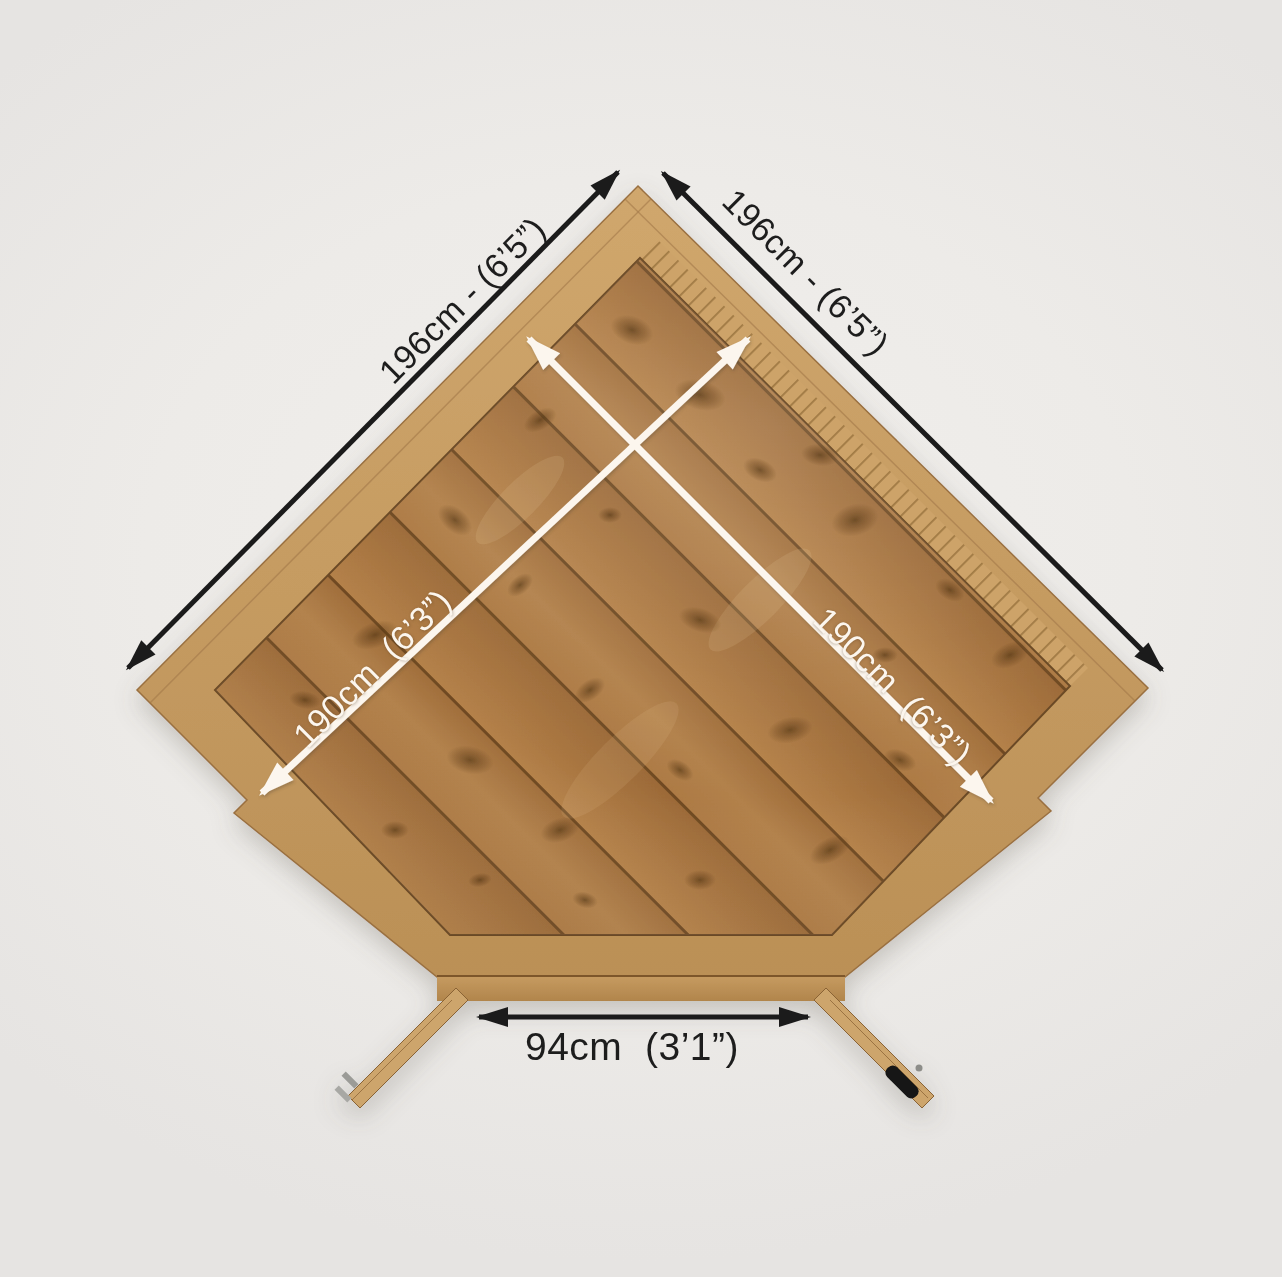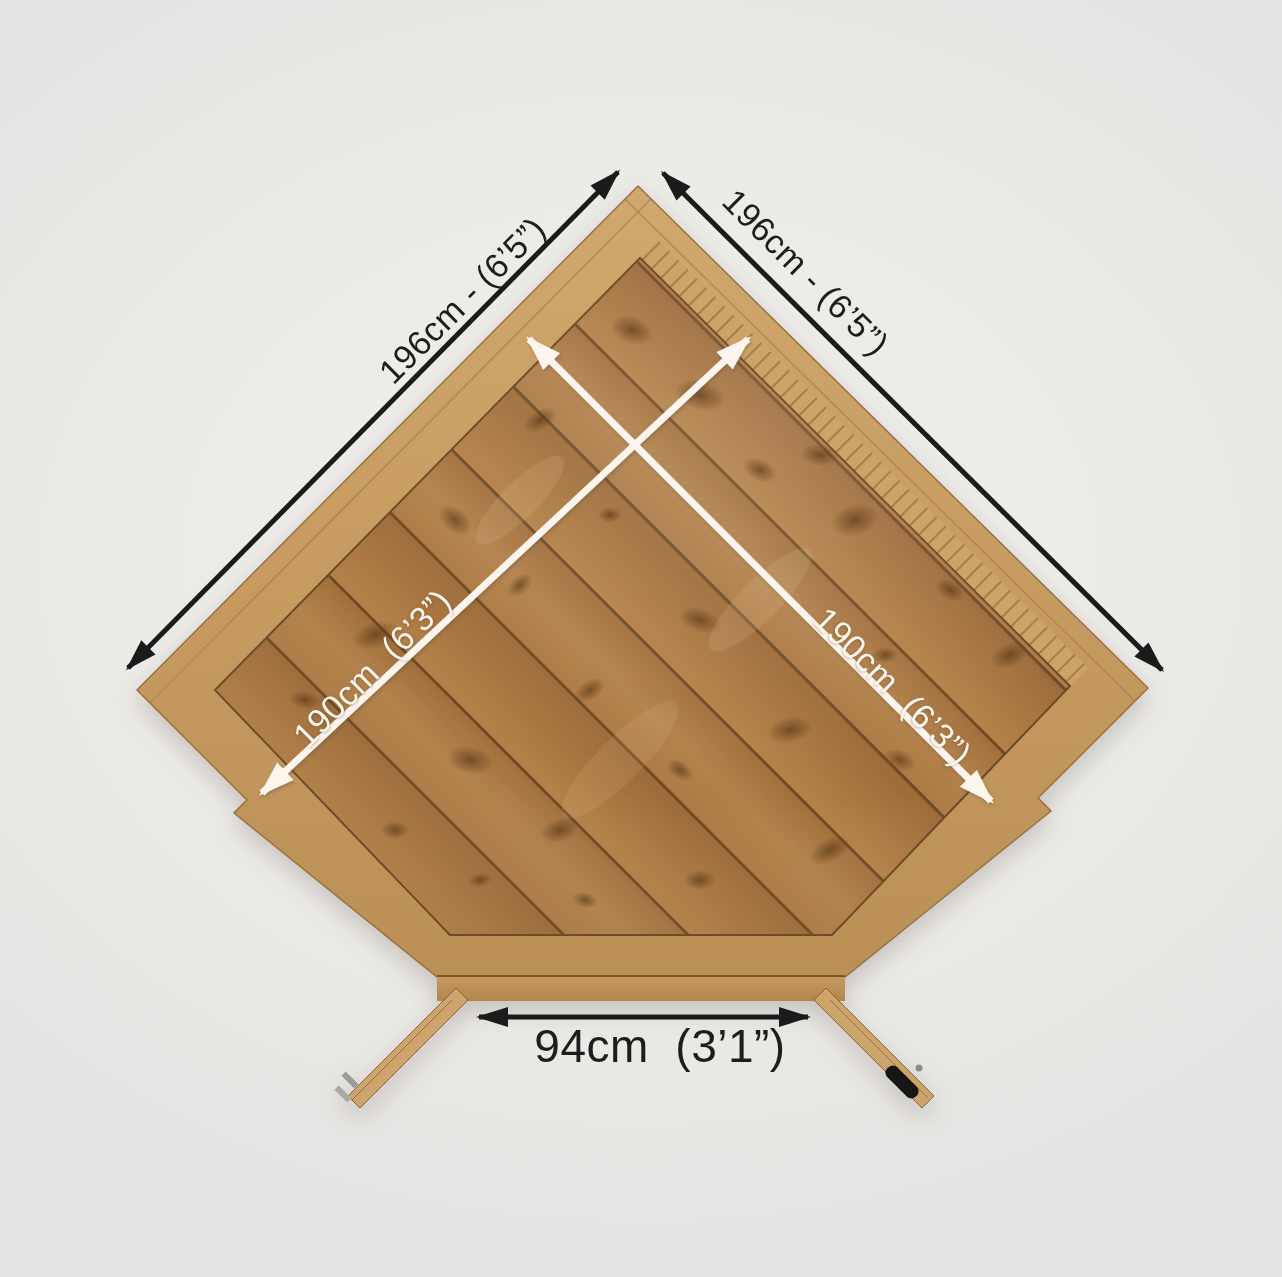--- a/index.html
+++ b/index.html
@@ -14,21 +14,21 @@
     font-size:34px;letter-spacing:.5px;line-height:1;
     transform:translate(-50%,-50%);
   }
   .rot-l{transform:translate(-50%,-50%) rotate(-45deg);}
   .rot-r{transform:translate(-50%,-50%) rotate(45deg);}
   .lbl-white{color:#fcf6ee;text-shadow:0 1px 3px rgba(70,45,20,.35);}
   .lbl-tl{left:462px;top:300px;}
   .lbl-tr{left:806px;top:272px;}
   .lbl-wl{left:372px;top:668px;}
   .lbl-wr{left:893px;top:686px;}
-  .lbl-door{left:632px;top:1046px;font-size:46px;margin-left:28px;}
+  .lbl-door{left:632px;top:1046px;font-size:39px;}
 </style>
 </head>
 <body>
 
 <div id="stage">
 
 <svg id="plan-svg" width="1282" height="1277" viewBox="0 0 1282 1277">
   <defs>
     <linearGradient id="plankA" x1="0" y1="0" x2="1" y2="0">
       <stop offset="0" stop-color="#b48149"></stop>

